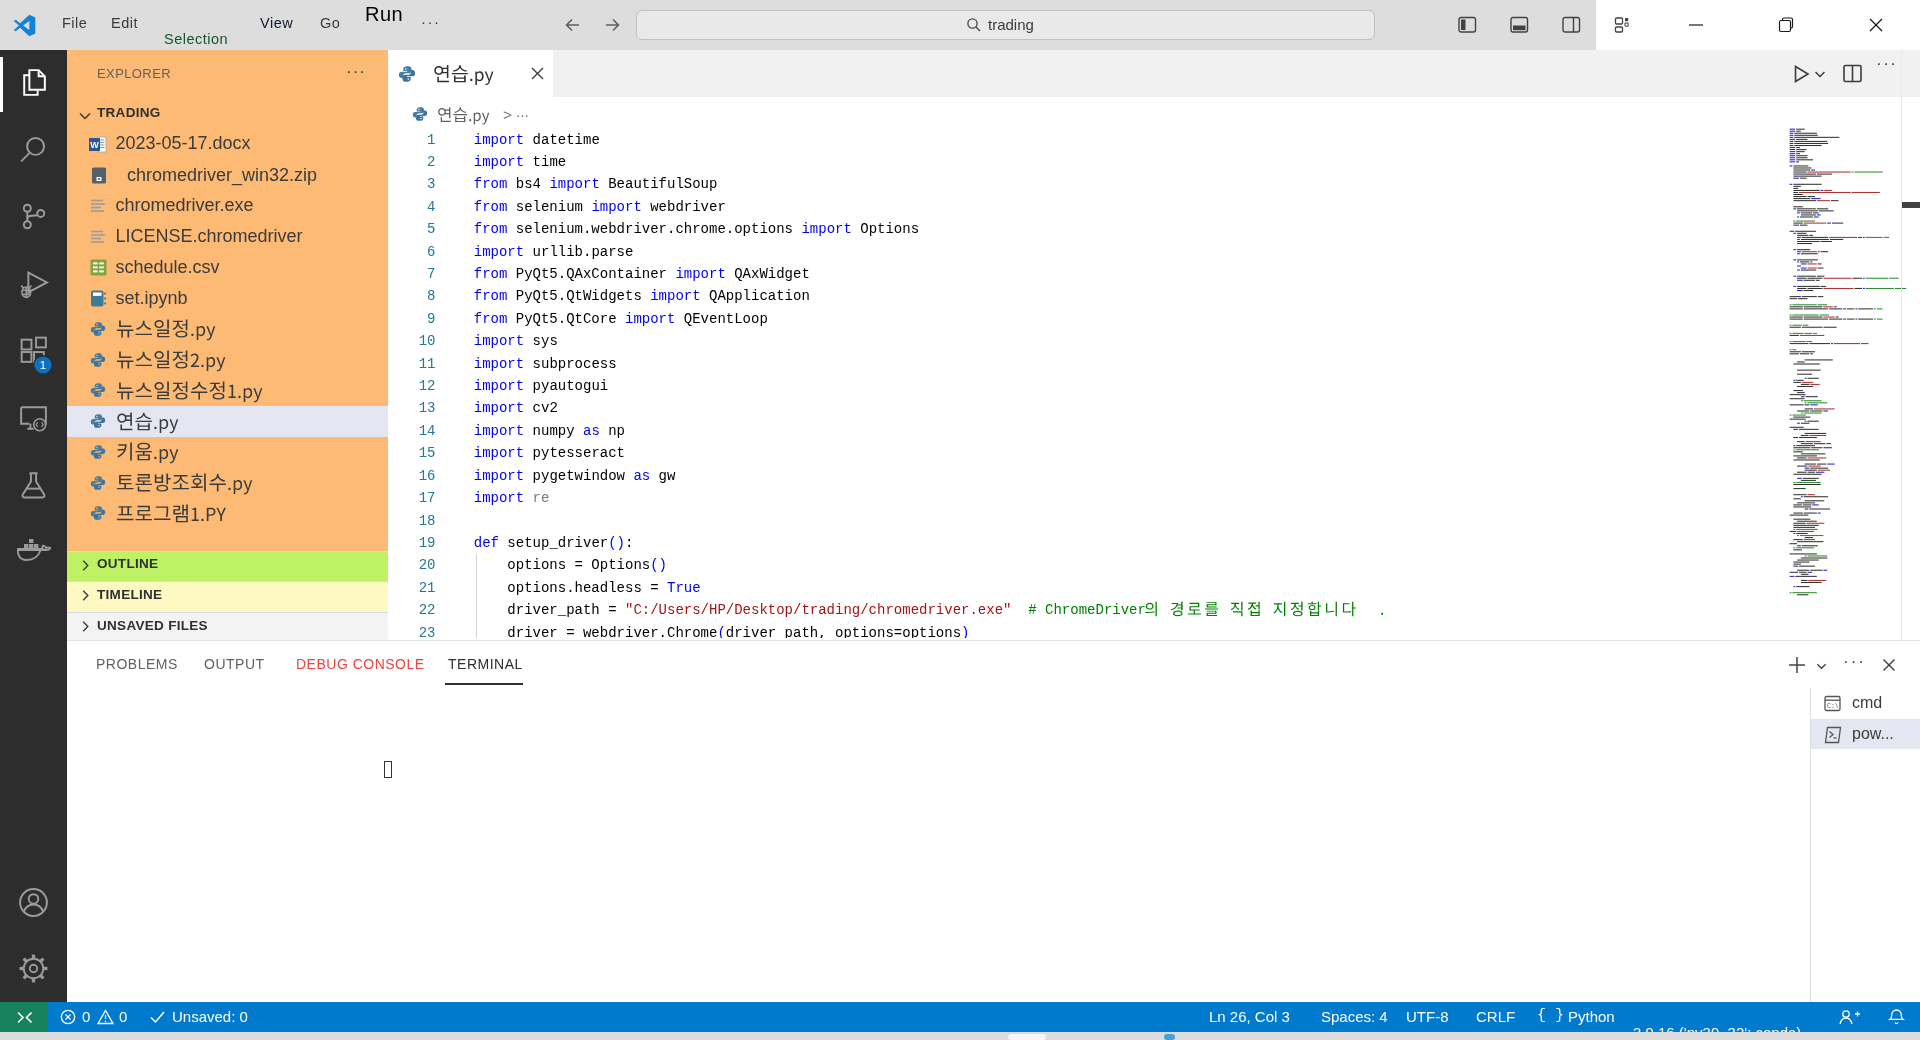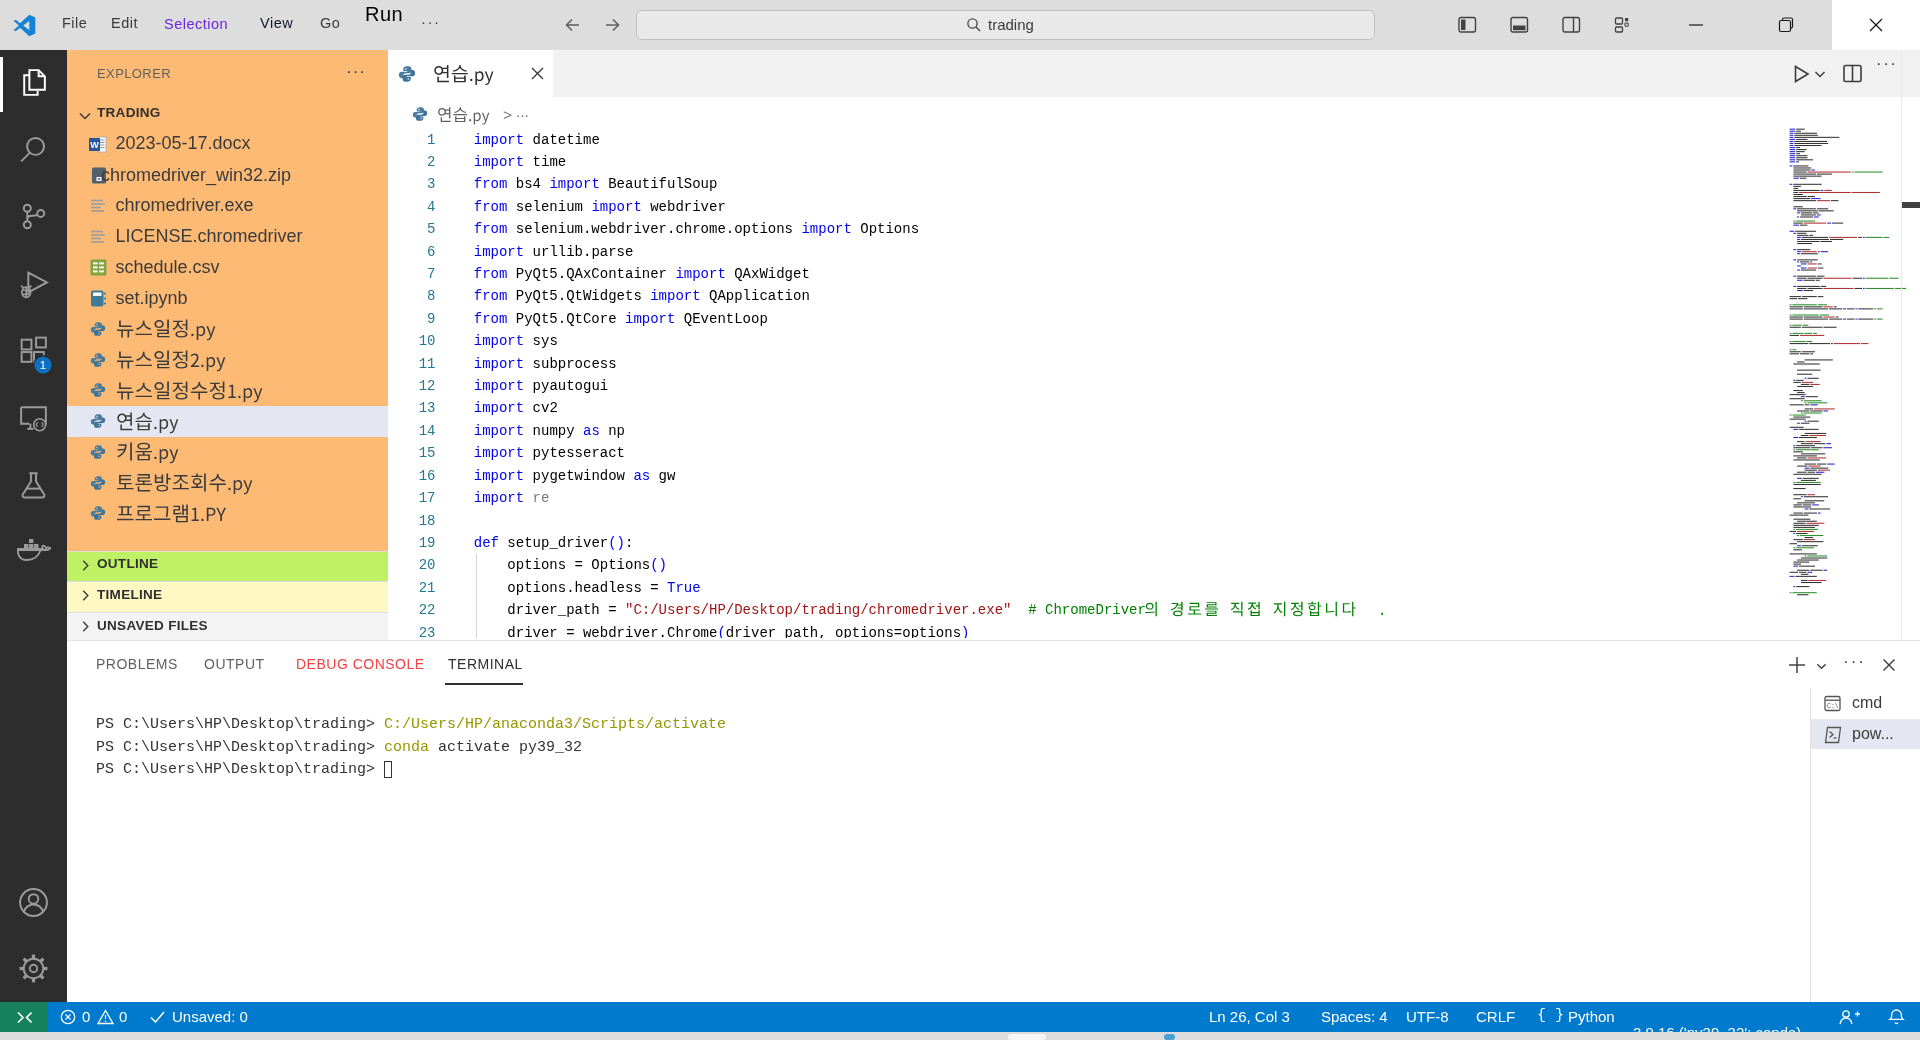--- a/index.html
+++ b/index.html
@@ -1,27 +1,27 @@
 <!DOCTYPE html>
 <html><head><meta charset="utf-8"><style>
 *{margin:0;padding:0;box-sizing:border-box}
 html,body{width:1920px;height:1040px;overflow:hidden;font-family:"Liberation Sans",sans-serif;-webkit-font-smoothing:antialiased}
 .abs{position:absolute}
 svg{display:block}
 </style></head>
 <body>
 
-<div class="abs" style="left:0;top:0;width:1832px;height:50px;background:#dddddd">
+<div class="abs" style="left:0;top:0;width:1596px;height:50px;background:#dddddd">
 
   <svg class="abs" style="left:13px;top:14px" width="23" height="23" viewBox="0 0 100 100">
     <path d="M71 3 L31 40 L12 25 L3 30 L26 50 L3 70 L12 75 L31 60 L71 97 L97 85 V15 Z M71 30 V70 L44 50 Z" fill="#1583d5"></path>
   </svg>
   <div class="abs" style="left:62px;top:15px;font-size:14.5px;color:#3a3a3a;letter-spacing:0.5px">File</div>
   <div class="abs" style="left:111px;top:15px;font-size:14.5px;color:#3a3a3a;letter-spacing:0.5px">Edit</div>
-  <div class="abs" style="left:164px;top:16px;font-size:14.5px;color:#6d28d9;letter-spacing:0.5px">Selection</div>
+  <div class="abs" style="left:164px;top:31px;font-size:14.5px;color:#14532d;letter-spacing:0.5px">Selection</div>
   <div class="abs" style="left:260px;top:15px;font-size:14.5px;color:#0f172a;letter-spacing:0.5px">View</div>
   <div class="abs" style="left:320px;top:15px;font-size:14.5px;color:#3a3a3a;letter-spacing:0.5px">Go</div>
   <div class="abs" style="left:365px;top:3px;font-size:20px;color:#000000;letter-spacing:0.5px">Run</div>
   <div class="abs" style="left:421px;top:13px;font-size:15px;color:#3a3a3a;letter-spacing:1.5px">···</div>
 
   <svg class="abs" style="left:563px;top:15px" width="20" height="20" viewBox="0 0 20 20">
       <g stroke="#5f5f5f" stroke-width="1.6" fill="none">
         <path d="M16 10 H4 M9 4.5 L3.5 10 L9 15.5"></path>
       </g>
     </svg>
@@ -262,21 +262,21 @@
   </svg>
 <svg style="position:absolute;left:90px;top:474.66999999999996px" width="16" height="16" viewBox="0 0 16 16">
     <path d="M7.9 1.2c-1.9 0-3.2.9-3.2 2.4v1.8h3.5v.6H3.1C1.6 6 .8 7.2.8 8.7c0 1.5.7 2.8 2.2 2.8h1.5V9.6c0-1.3 1.2-2.3 2.5-2.3h3c1.1 0 2-.9 2-2V3.6c0-1.4-1.1-2.4-2.5-2.4zm-1 1.6c.4 0 .7.3.7.7s-.3.7-.7.7-.7-.3-.7-.7.3-.7.7-.7z" fill="#4a7ca0"></path>
     <path d="M8.1 14.8c1.9 0 3.2-.9 3.2-2.4v-1.8H7.8V10h5.1c1.5 0 2.3-1.2 2.3-2.7 0-1.5-.7-2.8-2.2-2.8h-1.5v1.9c0 1.3-1.2 2.3-2.5 2.3h-3c-1.1 0-2 .9-2 2v1.7c0 1.4 1.1 2.4 2.5 2.4zm1-1.6c-.4 0-.7-.3-.7-.7s.3-.7.7-.7.7.3.7.7-.3.7-.7.7z" fill="#3f7397"></path>
   </svg>
 <svg style="position:absolute;left:90px;top:505.44px" width="16" height="16" viewBox="0 0 16 16">
     <path d="M7.9 1.2c-1.9 0-3.2.9-3.2 2.4v1.8h3.5v.6H3.1C1.6 6 .8 7.2.8 8.7c0 1.5.7 2.8 2.2 2.8h1.5V9.6c0-1.3 1.2-2.3 2.5-2.3h3c1.1 0 2-.9 2-2V3.6c0-1.4-1.1-2.4-2.5-2.4zm-1 1.6c.4 0 .7.3.7.7s-.3.7-.7.7-.7-.3-.7-.7.3-.7.7-.7z" fill="#4a7ca0"></path>
     <path d="M8.1 14.8c1.9 0 3.2-.9 3.2-2.4v-1.8H7.8V10h5.1c1.5 0 2.3-1.2 2.3-2.7 0-1.5-.7-2.8-2.2-2.8h-1.5v1.9c0 1.3-1.2 2.3-2.5 2.3h-3c-1.1 0-2 .9-2 2v1.7c0 1.4 1.1 2.4 2.5 2.4zm1-1.6c-.4 0-.7-.3-.7-.7s.3-.7.7-.7.7.3.7.7-.3.7-.7.7z" fill="#3f7397"></path>
   </svg>
 <div style="position:absolute;left:115.5px;top:133.2px;font-size:18px;color:#3b3b3b;font-weight:normal;letter-spacing:0px;white-space:pre">2023-05-17.docx</div>
-<div style="position:absolute;left:101px;top:164.5px;font-size:18px;color:#3b3b3b;font-weight:normal;letter-spacing:0px;white-space:pre">chromedriver_win32.zip</div>
+<div style="position:absolute;left:127px;top:164.5px;font-size:18px;color:#3b3b3b;font-weight:normal;letter-spacing:0px;white-space:pre">chromedriver_win32.zip</div>
 <div style="position:absolute;left:115.5px;top:195.2px;font-size:18px;color:#3b3b3b;font-weight:normal;letter-spacing:0px;white-space:pre">chromedriver.exe</div>
 <div style="position:absolute;left:115.5px;top:226.0px;font-size:18px;color:#3b3b3b;font-weight:normal;letter-spacing:0px;white-space:pre">LICENSE.chromedriver</div>
 <div style="position:absolute;left:115.5px;top:256.8px;font-size:18px;color:#3b3b3b;font-weight:normal;letter-spacing:0px;white-space:pre">schedule.csv</div>
 <div style="position:absolute;left:115.5px;top:287.5px;font-size:18px;color:#3b3b3b;font-weight:normal;letter-spacing:0px;white-space:pre">set.ipynb</div>
 <svg style="position:absolute;left:116px;top:312.32px;overflow:visible" width="100" height="30" viewBox="0 0 100 30">
     <g transform="translate(0,24) scale(1.0)">
       <path d="M3.1 -15.6V-9.1H15.5V-10.4H4.8V-15.6ZM1.0 -6.5V-5.1H5.3V1.6H6.9V-5.1H11.5V1.6H13.2V-5.1H17.4V-6.5Z M19.5 -2.3V-0.9H36.0V-2.3ZM26.8 -15.3V-13.9C26.8 -10.8 23.4 -8.1 20.2 -7.5L21.0 -6.1C23.7 -6.7 26.5 -8.7 27.7 -11.3C28.8 -8.6 31.6 -6.7 34.4 -6.1L35.1 -7.5C31.9 -8.1 28.5 -10.8 28.5 -13.9V-15.3Z M43.1 -15.9C40.4 -15.9 38.4 -14.2 38.4 -11.9C38.4 -9.5 40.4 -7.9 43.1 -7.9C45.8 -7.9 47.8 -9.5 47.8 -11.9C47.8 -14.2 45.8 -15.9 43.1 -15.9ZM43.1 -14.5C44.9 -14.5 46.2 -13.4 46.2 -11.9C46.2 -10.3 44.9 -9.2 43.1 -9.2C41.4 -9.2 40.1 -10.3 40.1 -11.9C40.1 -13.4 41.4 -14.5 43.1 -14.5ZM51.2 -16.5V-7.3H52.9V-16.5ZM41.2 -0.0V1.3H53.5V-0.0H42.8V-2.0H52.9V-6.4H41.2V-5.1H51.2V-3.2H41.2Z M65.5 -5.2C61.7 -5.2 59.4 -4.0 59.4 -1.8C59.4 0.3 61.7 1.5 65.5 1.5C69.2 1.5 71.5 0.3 71.5 -1.8C71.5 -4.0 69.2 -5.2 65.5 -5.2ZM65.5 -3.9C68.2 -3.9 69.8 -3.1 69.8 -1.8C69.8 -0.5 68.2 0.2 65.5 0.2C62.8 0.2 61.1 -0.5 61.1 -1.8C61.1 -3.1 62.8 -3.9 65.5 -3.9ZM69.8 -16.5V-11.8H66.2V-10.5H69.8V-5.8H71.4V-16.5ZM57.1 -15.2V-13.9H61.1V-13.2C61.1 -10.7 59.3 -8.2 56.6 -7.2L57.5 -5.9C59.6 -6.7 61.2 -8.4 62.0 -10.5C62.8 -8.7 64.3 -7.2 66.4 -6.4L67.2 -7.7C64.6 -8.7 62.8 -10.9 62.8 -13.3V-13.9H66.8V-15.2Z M76.5 0.2C77.2 0.2 77.7 -0.3 77.7 -1.0C77.7 -1.8 77.2 -2.3 76.5 -2.3C75.8 -2.3 75.3 -1.8 75.3 -1.0C75.3 -0.3 75.8 0.2 76.5 0.2Z M80.7 4.1H82.3V0.8L82.3 -0.9C83.1 -0.2 84.1 0.2 85.0 0.2C87.2 0.2 89.2 -1.7 89.2 -5.0C89.2 -8.1 87.8 -10.0 85.3 -10.0C84.2 -10.0 83.1 -9.4 82.2 -8.6H82.2L82.0 -9.8H80.7ZM84.7 -1.2C84.0 -1.2 83.2 -1.4 82.3 -2.2V-7.3C83.3 -8.2 84.1 -8.6 84.9 -8.6C86.8 -8.6 87.5 -7.2 87.5 -5.0C87.5 -2.6 86.3 -1.2 84.7 -1.2Z M92.0 4.2C93.9 4.2 95.0 2.7 95.6 0.8L99.3 -9.8H97.7L95.9 -4.4C95.7 -3.5 95.4 -2.5 95.2 -1.6H95.1C94.7 -2.5 94.4 -3.5 94.1 -4.4L92.1 -9.8H90.4L94.3 0.0L94.1 0.8C93.7 2.0 93.0 2.9 91.9 2.9C91.6 2.9 91.4 2.8 91.2 2.7L90.8 4.0C91.1 4.1 91.5 4.2 92.0 4.2Z" fill="#3b3b3b"></path>
     </g>
   </svg>
 <svg style="position:absolute;left:116px;top:343.09px;overflow:visible" width="110" height="30" viewBox="0 0 110 30">
@@ -826,23 +826,20 @@
       <path d="M2.5 4.5 L7 9 L11.5 4.5" fill="none" stroke="#424242" stroke-width="1.5"></path>
     </svg>
   <div class="abs" style="left:1776px;top:11px;font-size:17px;color:#424242;letter-spacing:2px">···</div>
   <svg class="abs" style="left:1814px;top:16px" width="16" height="16" viewBox="0 0 16 16">
       <g stroke="#424242" stroke-width="1.4">
         <line x1="2.5" y1="2.5" x2="13.5" y2="13.5"></line>
         <line x1="13.5" y1="2.5" x2="2.5" y2="13.5"></line>
       </g>
     </svg>
 
-  <pre class="abs" style="left:29px;top:73px;font-family:'Liberation Mono',monospace;font-size:15px;line-height:22.5px;color:#333333">PS C:\Users\HP\Desktop\trading&gt; <span style="color:#949800">C:/Users/HP/anaconda3/Scripts/activate</span>
-PS C:\Users\HP\Desktop\trading&gt; <span style="color:#949800">conda</span> activate py39_32
-PS C:\Users\HP\Desktop\trading&gt; </pre>
   <div class="abs" style="left:317.2px;top:120px;width:8px;height:17px;border:1px solid #333"></div>
 
   <div class="abs" style="left:1743px;top:47px;width:1px;height:314px;background:#e0e0e0"></div>
   <div class="abs" style="left:1744px;top:77.5px;width:109px;height:30.5px;background:#e4e6f1"></div>
   <svg class="abs" style="left:1757px;top:53.5px" width="17" height="17" viewBox="0 0 17 17">
       <rect x="1" y="1.5" width="15" height="14" rx="1.5" fill="none" stroke="#555" stroke-width="1.3"></rect>
       <line x1="1" y1="5.2" x2="16" y2="5.2" stroke="#555" stroke-width="1.3"></line>
       <text x="3" y="12.5" font-size="6.5" fill="#555" font-family="Liberation Mono">C:\</text>
     </svg>
   <div class="abs" style="left:1785px;top:52.5px;font-size:16px;color:#3b3b3b">cmd</div>

